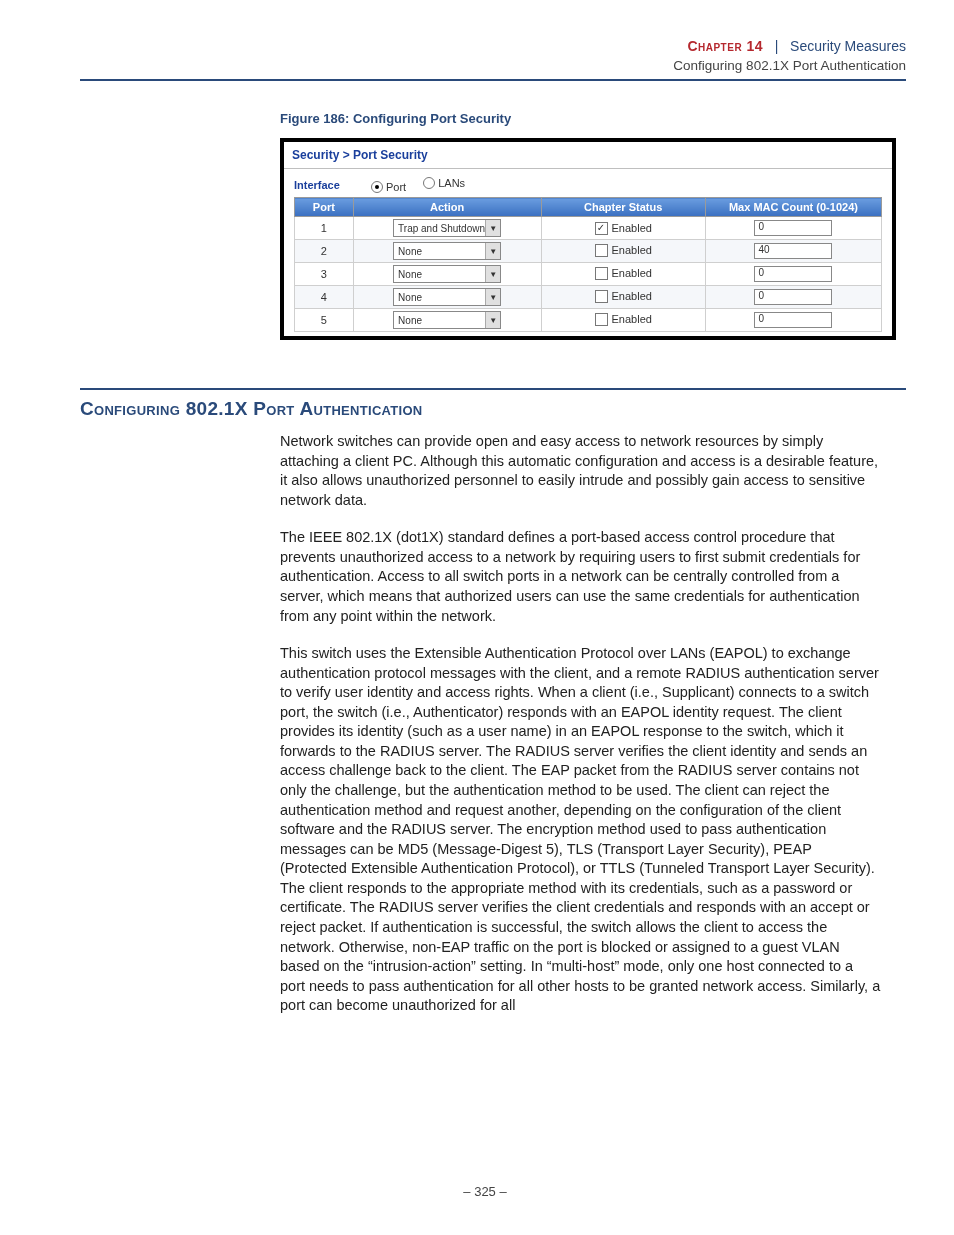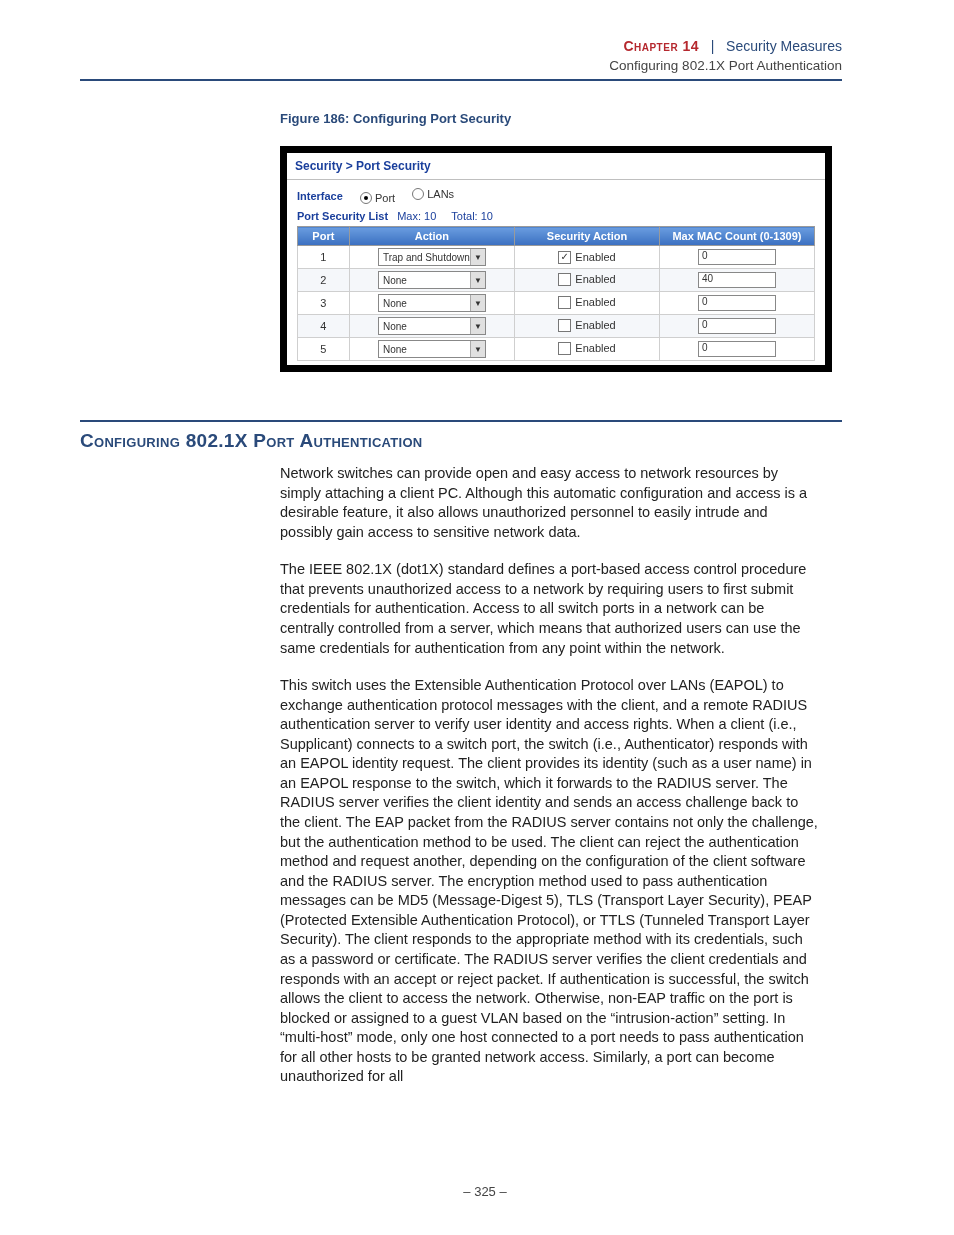--- a/index.html
+++ b/index.html
@@ -8,21 +8,21 @@
     font-family: Verdana, Arial, sans-serif;
     font-size: 14px;
     color: #333;
     background: #fff;
   }
   .page {
     width: 954px;
     min-height: 1235px;
     position: relative;
     box-sizing: border-box;
-    padding: 38px 112px 40px 80px;
+    padding: 38px 48px 40px 80px;
   }
   .header-block {
     text-align: right;
     font-size: 14px;
     color: #2a4a7a;
     margin-bottom: 4px;
   }
   .chapter-label {
     color: #b5282e;
     font-weight: bold;
@@ -39,27 +39,27 @@
   .header-rule {
     border: none;
     border-top: 2px solid #2a4a7a;
     margin: 0 0 30px 0;
   }
   .figure-caption {
     margin-left: 200px;
     font-size: 13px;
     font-weight: bold;
     color: #2a4a7a;
-    margin-bottom: 20px;
+    margin-bottom: 12px;
   }
   
   .figure-box {
     margin-left: 200px;
     margin-right: 10px;
-    border: 7px solid #000000;
+    border: 4px solid #000000;
     background: #fff;
     font-family: Arial, sans-serif;
     font-size: 11px;
     color: #333;
   }
   .fig-breadcrumb {
     padding: 6px 8px 6px 8px;
     color: #1a3f9c;
     font-weight: bold;
     font-size: 12px;
@@ -69,21 +69,21 @@
     border-top: 1px solid #bfbfbf;
     margin: 0;
   }
   .fig-controls {
     padding: 8px 10px 4px 10px;
   }
   .fig-interface-label {
     color: #1a3f9c;
     font-weight: bold;
     font-size: 11px;
-    margin-right: 14px;
+    margin-right: 28px;
   }
   .fig-radio {
     display: inline-flex;
     align-items: center;
     margin-right: 14px;
     font-size: 11px;
   }
   .fig-radio .dot {
     width: 10px;
     height: 10px;
@@ -244,32 +244,27 @@
           <span class="dot">
               <span class="inner"></span>
             </span>
           <span>Port</span>
         </span>
         <span class="fig-radio">
           <span class="dot"></span>
           <span>LANs</span>
         </span>
       </div>
-      <div class="fig-list-label">
-        <span>Port Security List</span>
-        <span class="meta">Max: 10</span>
-        <span class="meta" style="margin-left:12px;">Total: 10</span>
-      </div>
       <table class="fig-table">
         <thead>
           <tr>
             <th style="width:10%">Port</th>
             <th style="width:32%">Action</th>
-            <th style="width:28%">Security Action</th>
-            <th style="width:30%">Max MAC Count (0-1309)</th>
+            <th style="width:28%">Chapter Status</th>
+            <th style="width:30%">Max MAC Count (0-1024)</th>
           </tr>
         </thead>
         <tbody id="fig-tbody">
             <tr>
               <td>1</td>
               <td><span class="fig-select">Trap and Shutdown<span class="arrow">▼</span></span></td>
               <td><span class="fig-checkbox">
                   <span class="box">✓</span>
                   <span>Enabled</span>
                 </span></td>

